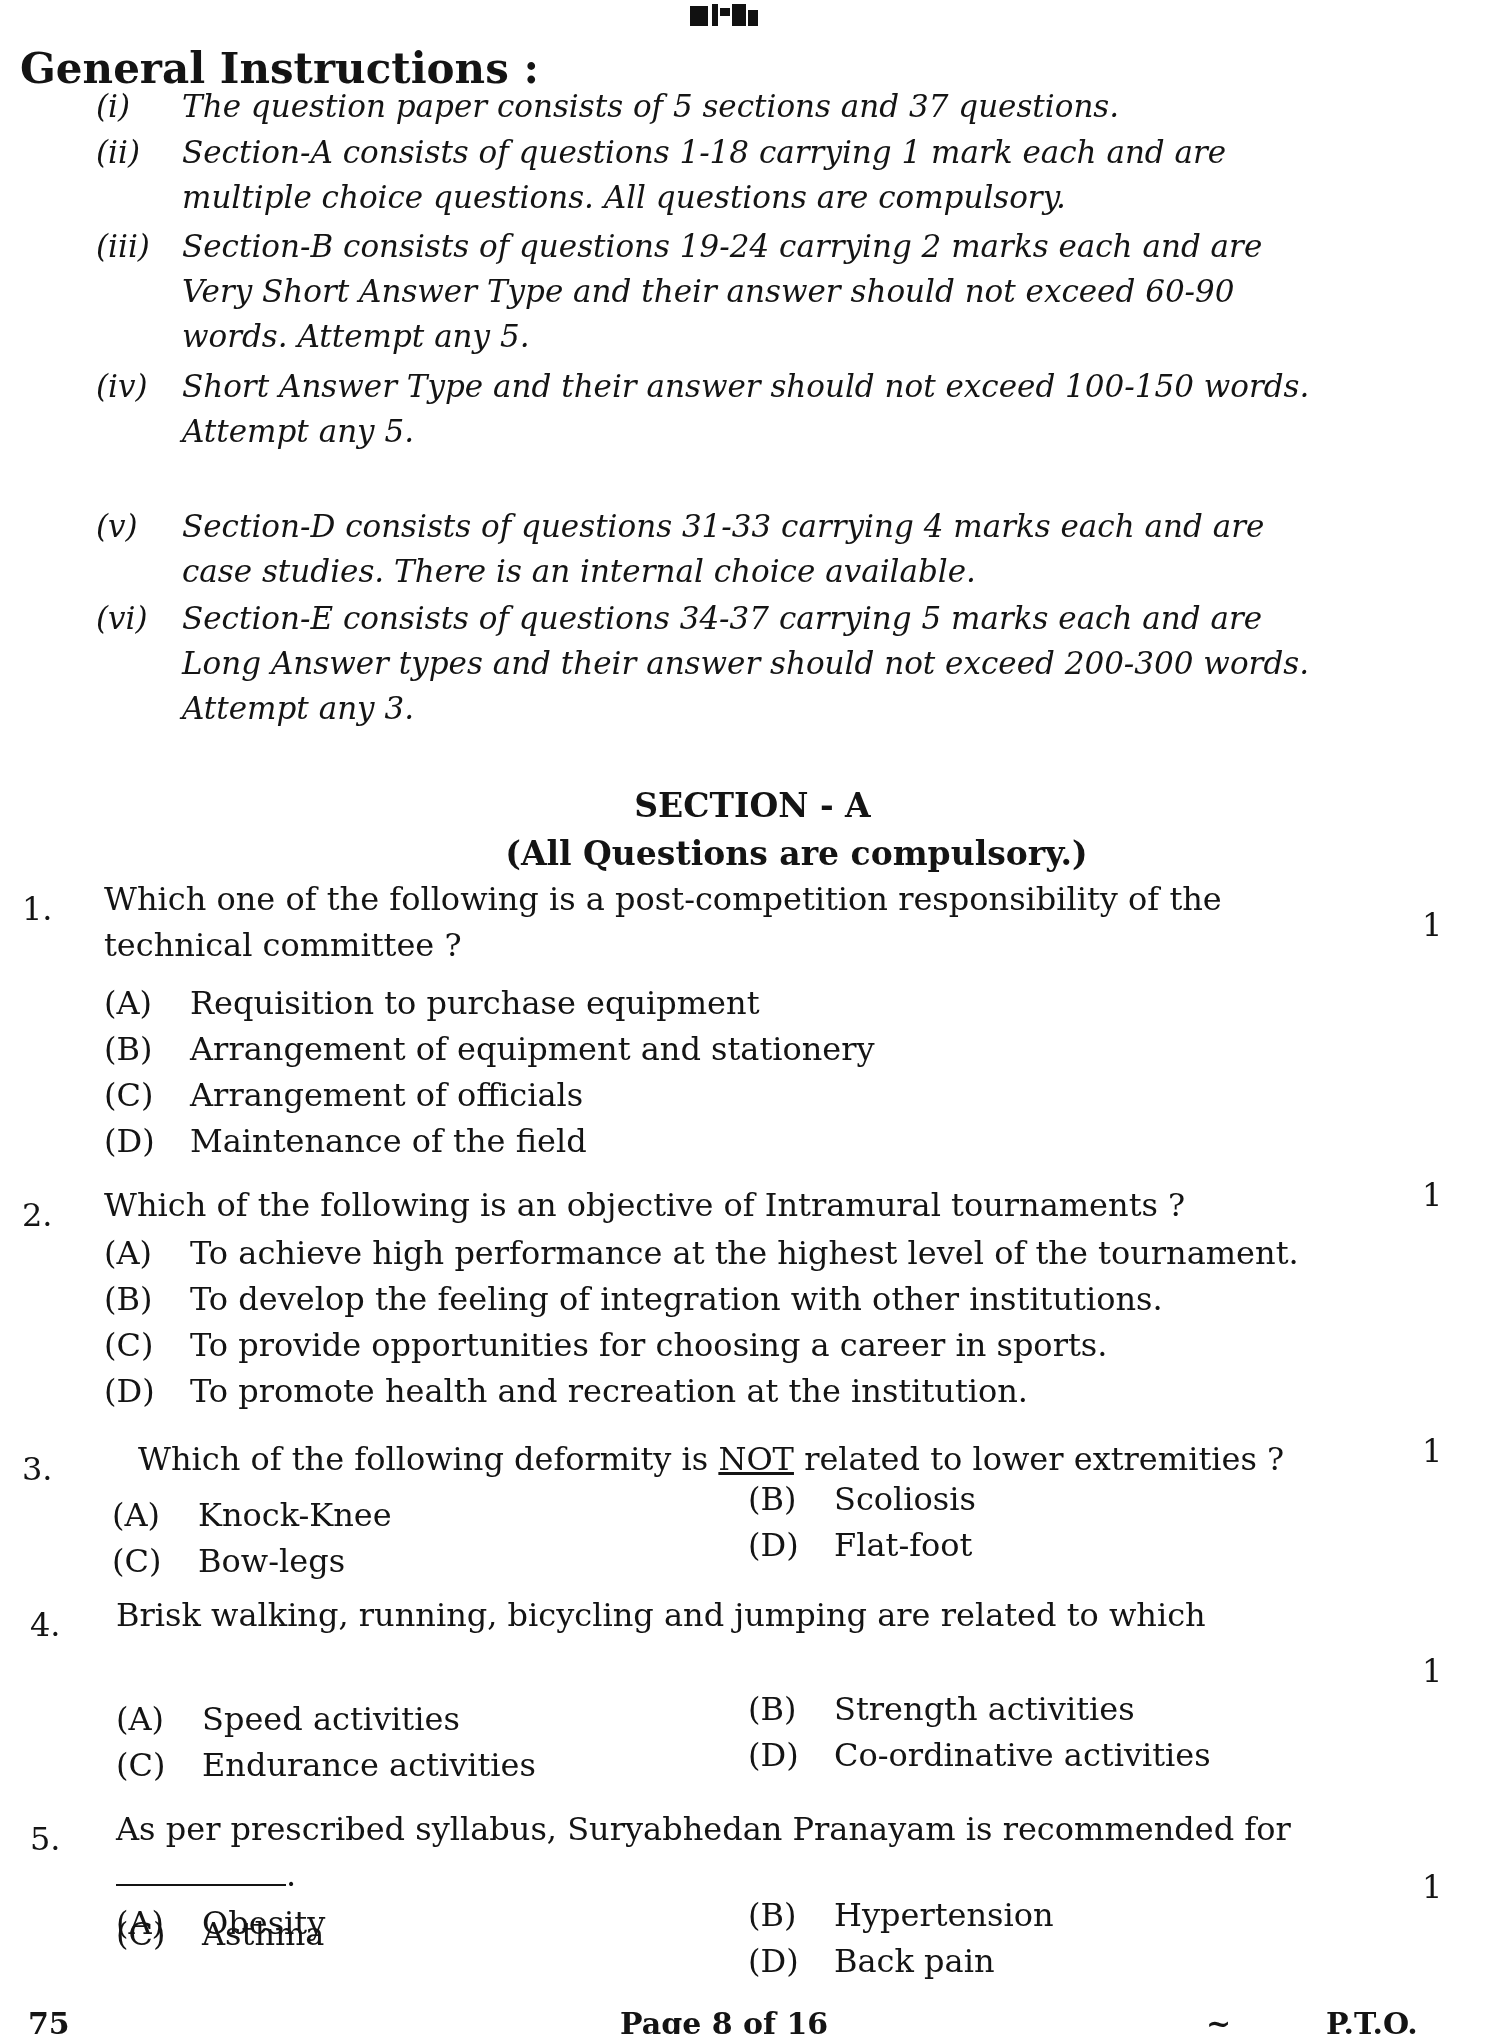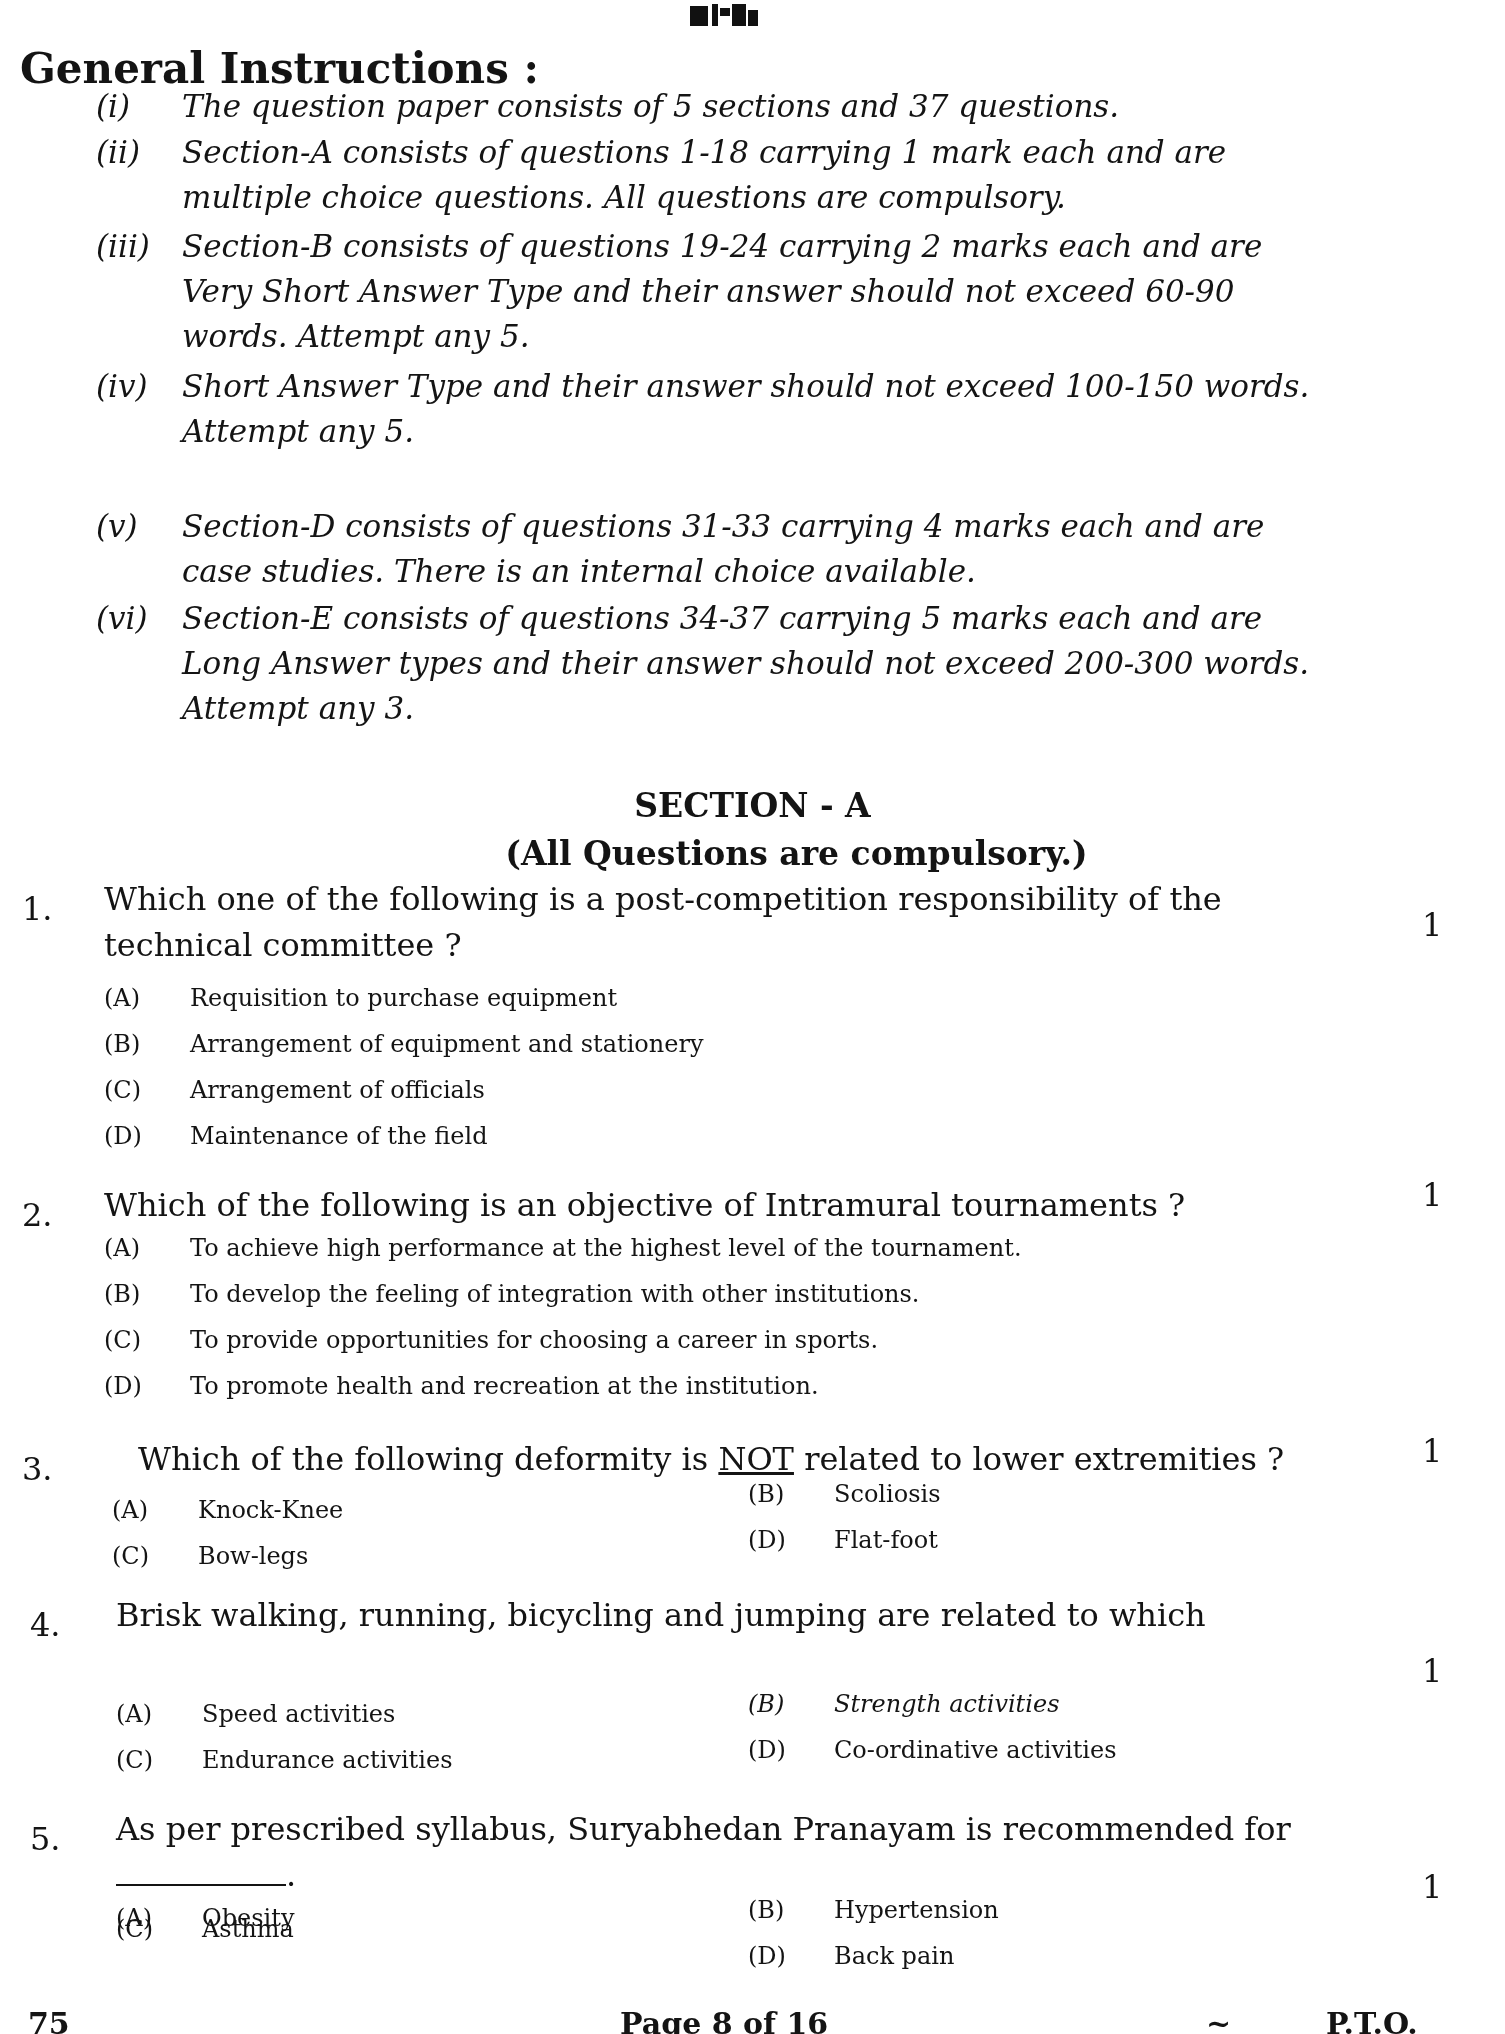--- a/index.html
+++ b/index.html
@@ -15,21 +15,21 @@
     font-size: 42px; font-weight: bold; font-family: "DejaVu Serif", serif;
   }
   .instr-item { position: absolute; left: 96px; width: 1320px; font-style: italic; font-size: 31px; line-height: 45px; }
   .instr-item .num { position: absolute; left: 0; top: 0; width: 80px; }
   .instr-item .txt { position: absolute; left: 86px; width: 1230px; text-align: justify; }
   .section-head { position: absolute; left: 0; width: 1505px; text-align: center; font-weight: bold; font-size: 33px; }
   .q { position: absolute; left: 0; width: 1505px; font-size: 32px; }
   .q .qnum { position: absolute; left: 22px; top: 14px; }
   .q .qtext { position: absolute; left: 104px; width: 1260px; line-height: 46px; text-align: justify; }
   .q .marks { position: absolute; left: 1422px; font-size: 32px; }
-  .opt { position: absolute; font-size: 24px; white-space: nowrap; }
+  .opt { position: absolute; font-size: 32px; white-space: nowrap; }
   .opt .ol { display: inline-block; width: 86px; }
   .footer { position: absolute; top: 2006px; font-size: 30px; font-weight: bold; }
   u { text-decoration: underline; }
   .blank { display: inline-block; width: 170px; border-bottom: 2px solid #141414; }
 </style>
 </head>
 <body>
 
 <div class="qr">
   <span style="left:0;top:2px;width:18px;height:20px;"></span>
@@ -126,21 +126,21 @@
 <div class="opt" style="left:748px;top:1526px;"><span class="ol">(D)</span><span>Flat-foot</span></div>
 
 <div class="q" style="top:1592px;">
   <span class="qnum" style="left:30px;">4.</span>
   <div class="qtext" style="left:116px;">
     <div>Brisk walking, running, bicycling and jumping are related to which</div>
   </div>
   <span class="marks" style="top:60px;">1</span>
 </div>
 <div class="opt" style="left:116px;top:1700px;"><span class="ol">(A)</span><span>Speed activities</span></div>
-<div class="opt" style="left:748px;top:1690px;font-style:italic;"><span class="ol">(B)</span><span>Strength activities</span></div>
+<div class="opt" style="left:748px;top:1690px;"><span class="ol">(B)</span><span>Strength activities</span></div>
 <div class="opt" style="left:116px;top:1746px;"><span class="ol">(C)</span><span>Endurance activities</span></div>
 <div class="opt" style="left:748px;top:1736px;"><span class="ol">(D)</span><span>Co-ordinative activities</span></div>
 
 <div class="q" style="top:1806px;">
   <span class="qnum" style="left:30px;">5.</span>
   <div class="qtext" style="left:116px;">
     <div>As per prescribed syllabus, Suryabhedan Pranayam is recommended for</div>
     <div><span class="blank"></span><span>.</span></div>
   </div>
   <span class="marks" style="top:62px;">1</span>

